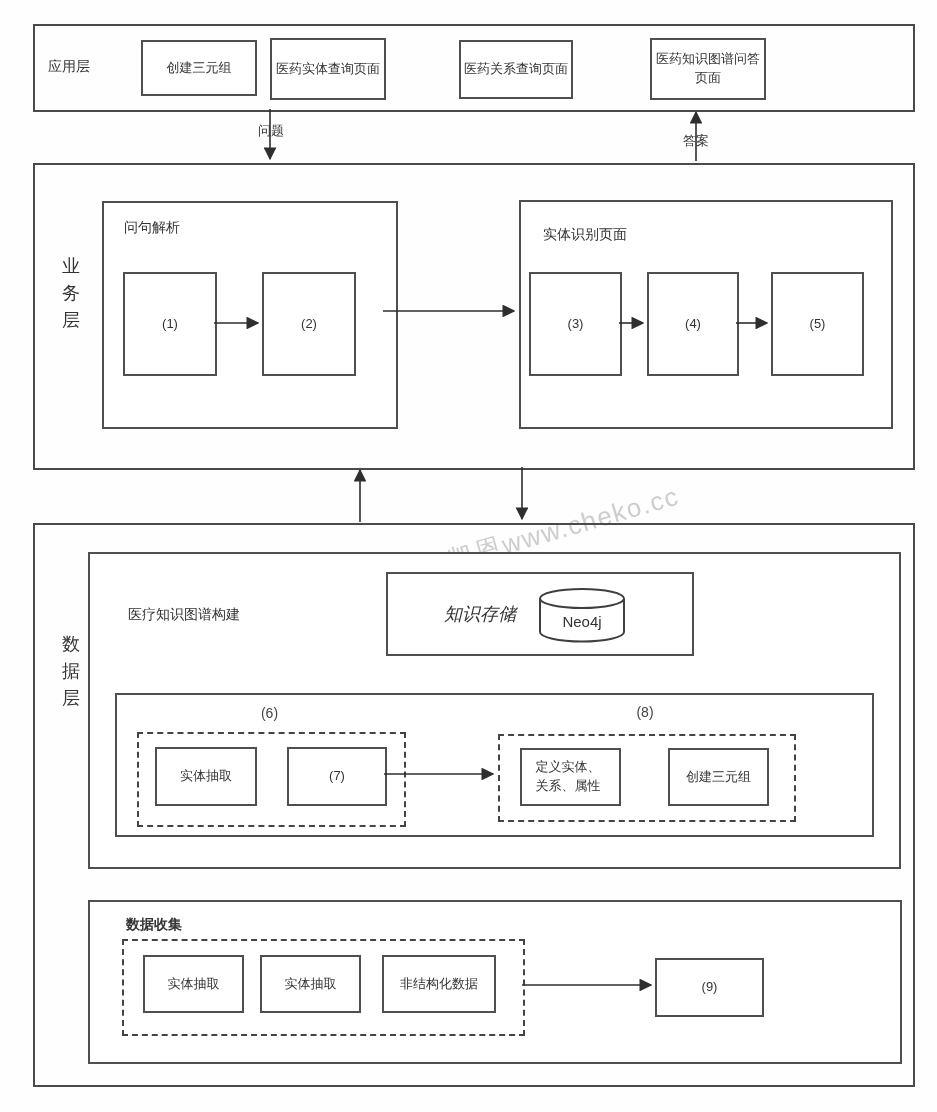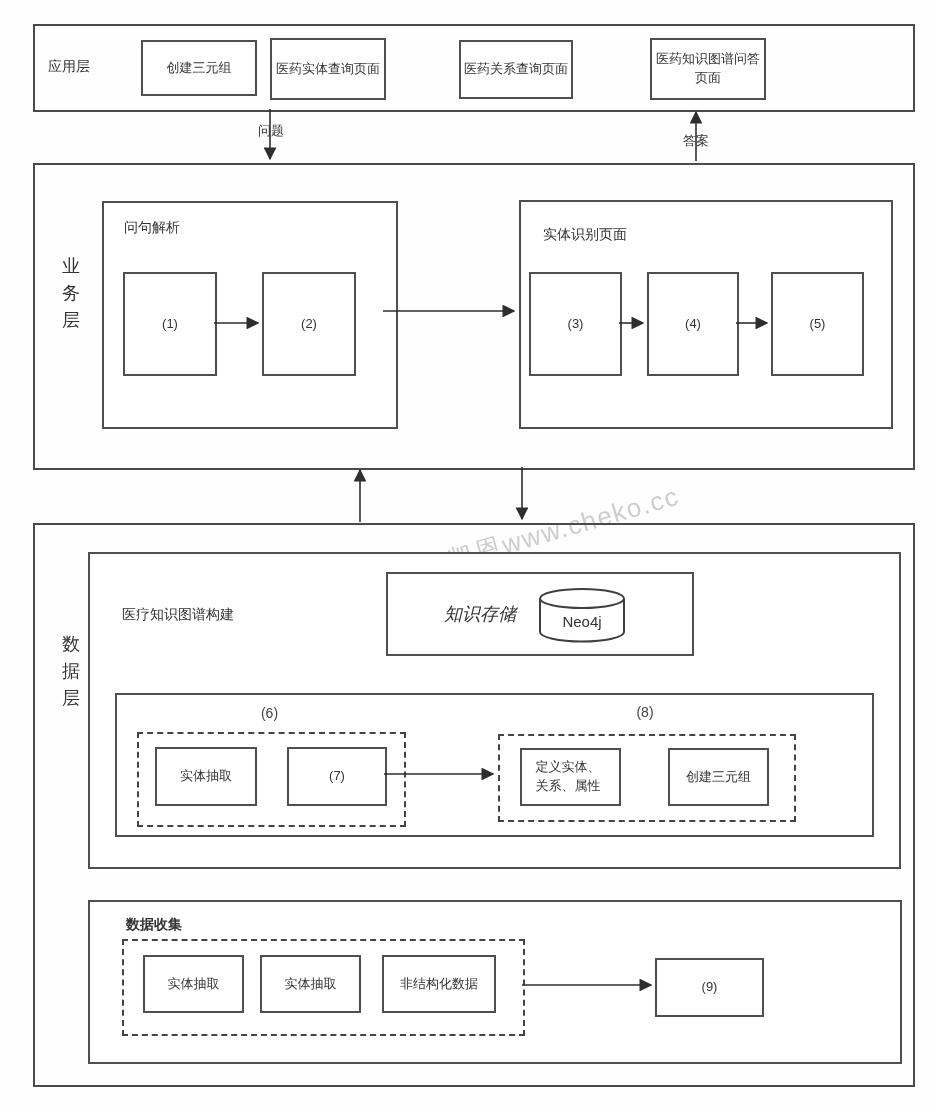--- a/index.html
+++ b/index.html
@@ -70,21 +70,21 @@
     <div class="section-title" style="left:22px;top:24px;">实体识别页面</div>
   </div>
   <div class="box" style="left:529px;top:272px;width:89px;height:100px;">(3)</div>
   <div class="box" style="left:647px;top:272px;width:88px;height:100px;">(4)</div>
   <div class="box" style="left:771px;top:272px;width:89px;height:100px;">(5)</div>
 
   <div class="layer" style="left:33px;top:523px;width:878px;height:560px;"></div>
   <div class="layer-label-v" style="left:62px;top:631px;">数据层</div>
 
   <div class="section" style="left:88px;top:552px;width:797px;height:313px;">
-    <div class="section-title" style="left:32px;top:52px;">医疗知识图谱构建</div>
+    <div class="section-title" style="left:38px;top:52px;">医疗知识图谱构建</div>
   </div>
 
   <div class="section" style="left:386px;top:572px;width:292px;height:80px;">
     <div class="storage-title">知识存储</div>
     <div class="cylinder">
       <svg width="90" height="58" viewBox="0 0 90 58">
         <path d="M3,12 L3,45 A42,9.5 0 0,0 87,45 L87,12" fill="#ffffff" stroke="#3f3f3f" stroke-width="2"></path>
         <ellipse cx="45" cy="11.5" rx="42" ry="9.5" fill="#ffffff" stroke="#3f3f3f" stroke-width="2"></ellipse>
       </svg>
       <div class="cylinder-label">Neo4j</div>

